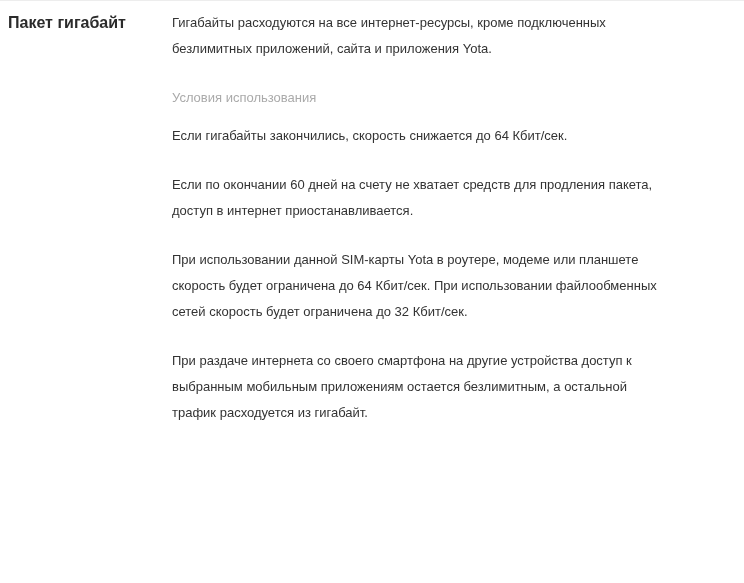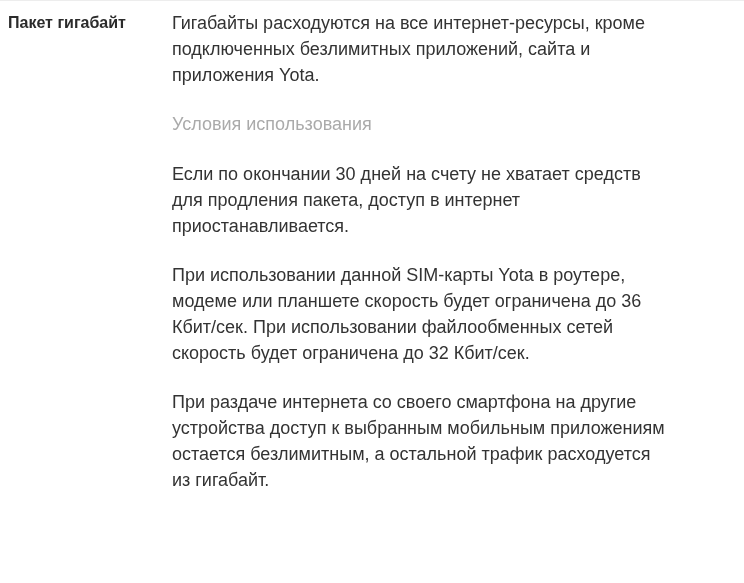--- a/index.html
+++ b/index.html
@@ -34,27 +34,27 @@
     font-weight: 700;
     color: #2b2b2b;
   }
   .content-col {
     flex: 1 1 auto;
     max-width: 500px;
     padding-right: 20px;
   }
   .content-col p {
     margin: 0 0 23px 0;
-    font-size: 18px;
+    font-size: 13px;
     line-height: 26px;
     color: #333333;
   }
   .content-col p.muted {
     color: #aaaaaa;
-    margin-bottom: 24px;
+    margin-bottom: 12px;
   }
   .content-col p:last-child {
     margin-bottom: 0;
   }
 </style>
 </head>
 <body>
 
 <div class="page">
   <div class="row">
@@ -63,22 +63,23 @@
       <h3 class="row-title">Пакет гигабайт</h3>
     </div>
 
     <div class="content-col">
       <p>Гигабайты расходуются на все интернет-ресурсы, кроме подключенных безлимитных приложений, сайта и приложения Yota.</p>
 
 
       <p class="muted">Условия использования</p>
 
 
+      <p>Если гигабайты закончились, скорость снижается до 64 Кбит/сек.</p>
 
-      <p>Если по окончании 30 дней на счету не хватает средств для продления пакета, доступ в интернет приостанавливается.</p>
+      <p>Если по окончании 60 дней на счету не хватает средств для продления пакета, доступ в интернет приостанавливается.</p>
 
-      <p>При использовании данной SIM-карты Yota в роутере, модеме или планшете скорость будет ограничена до 36 Кбит/сек. При использовании файлообменных сетей скорость будет ограничена до 32 Кбит/сек.</p>
+      <p>При использовании данной SIM-карты Yota в роутере, модеме или планшете скорость будет ограничена до 64 Кбит/сек. При использовании файлообменных сетей скорость будет ограничена до 32 Кбит/сек.</p>
 
       <p>При раздаче интернета со своего смартфона на другие устройства доступ к выбранным мобильным приложениям остается безлимитным, а остальной трафик расходуется из гигабайт.</p>
     </div>
 
   </div>
 </div>
 
 </body></html>

